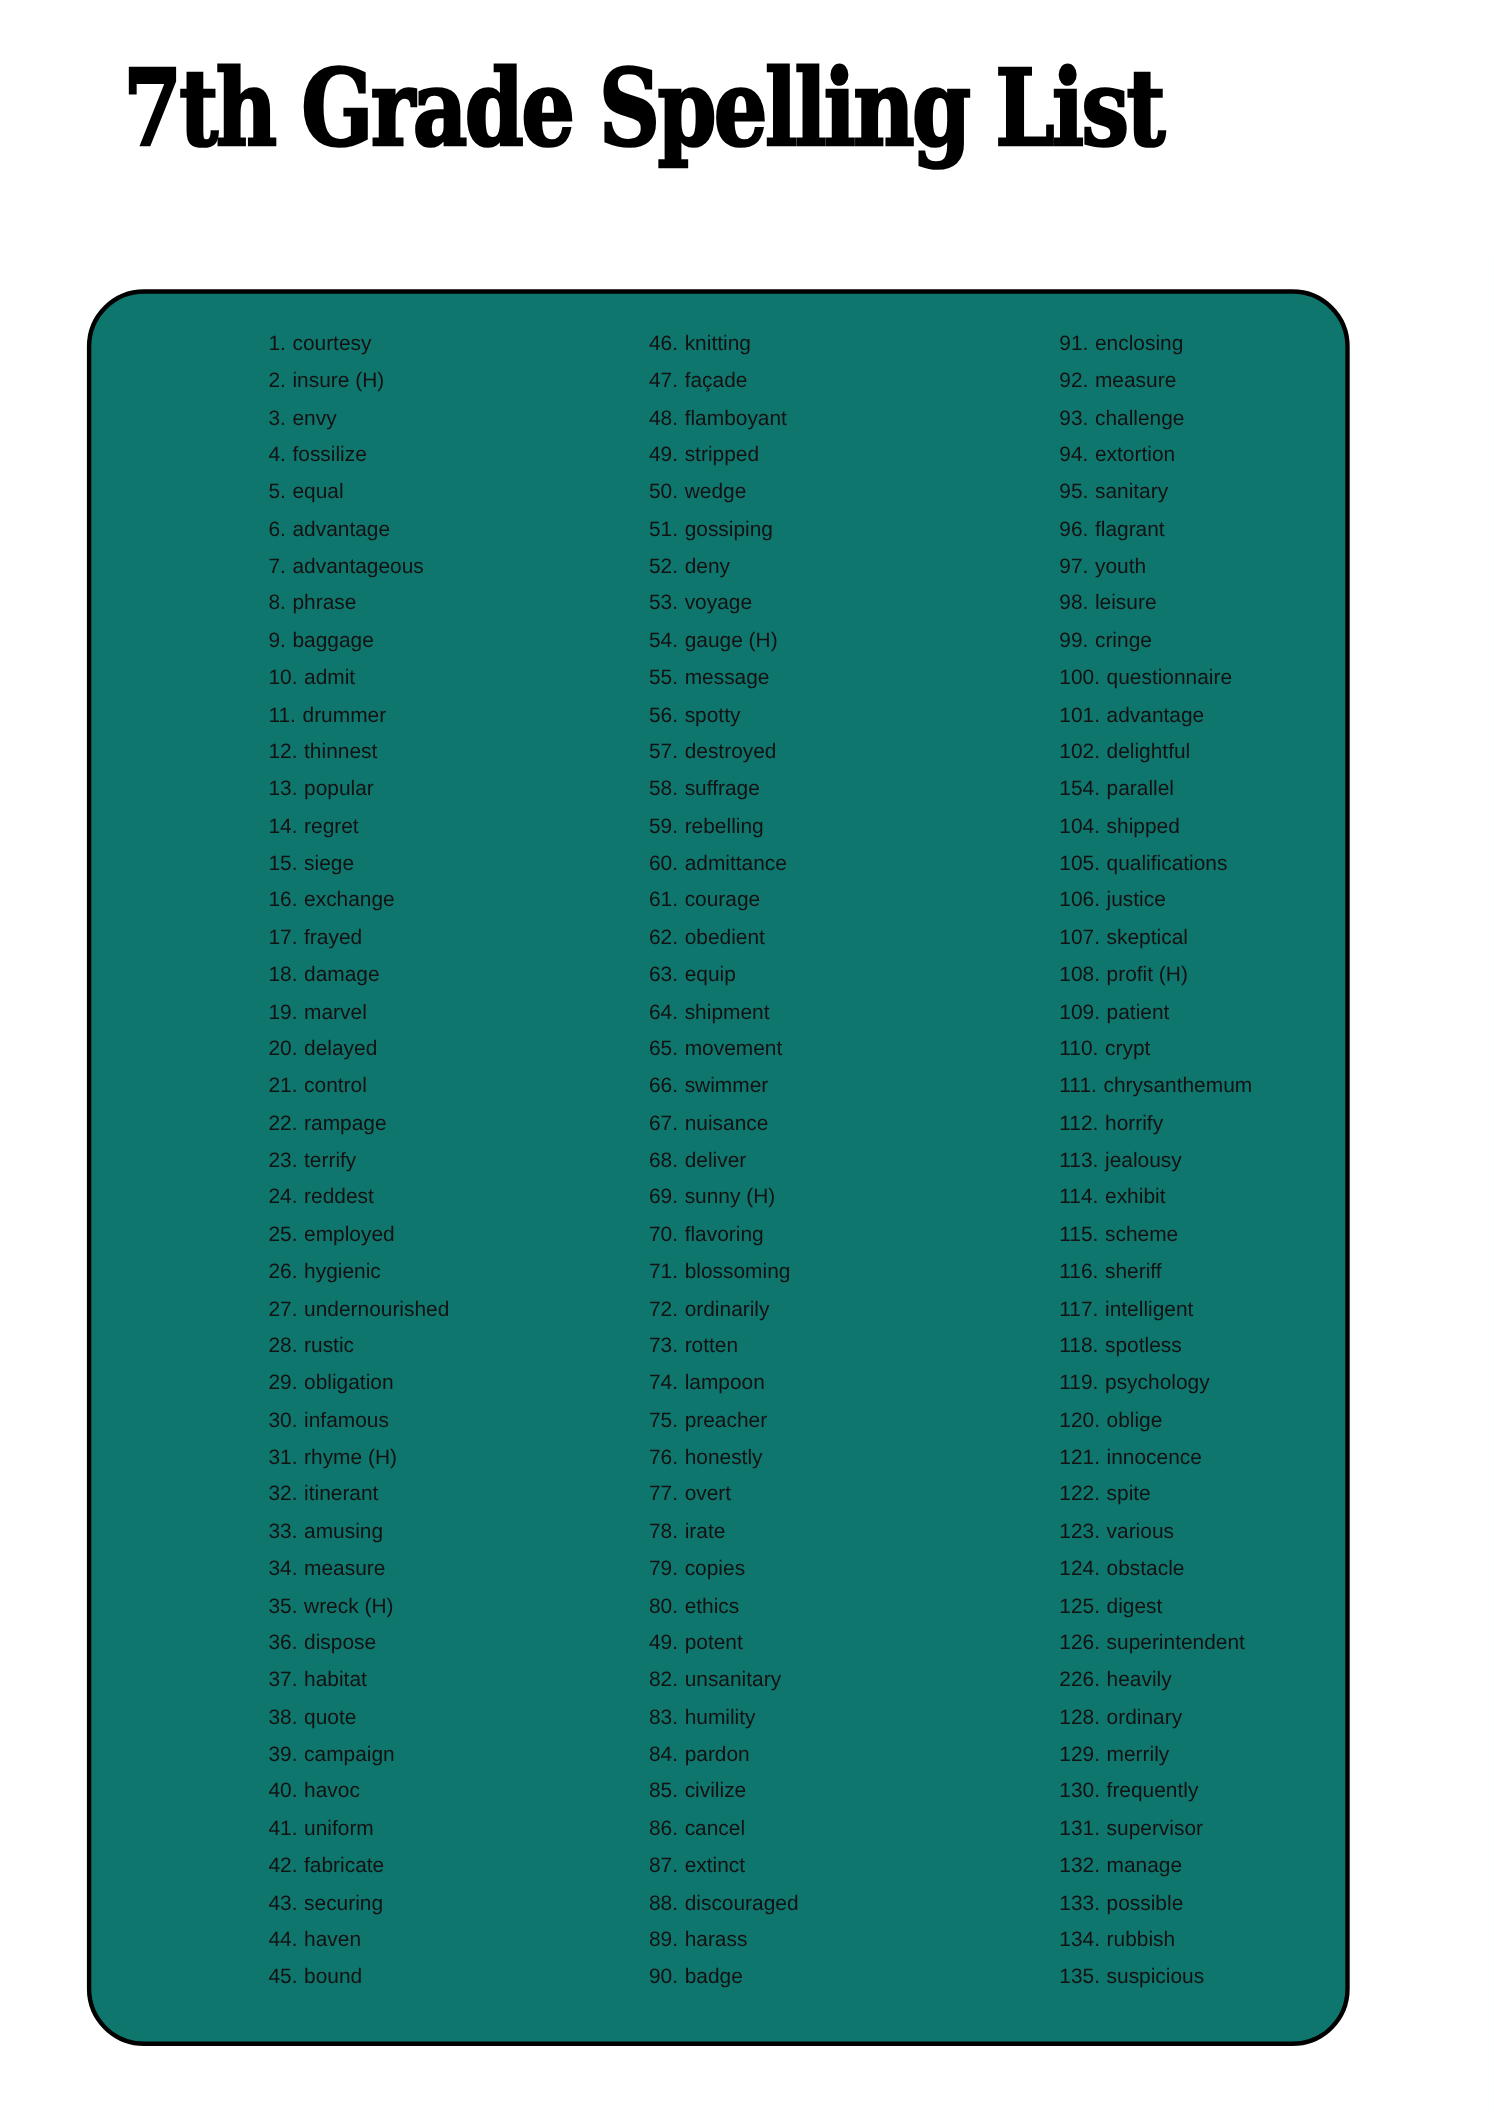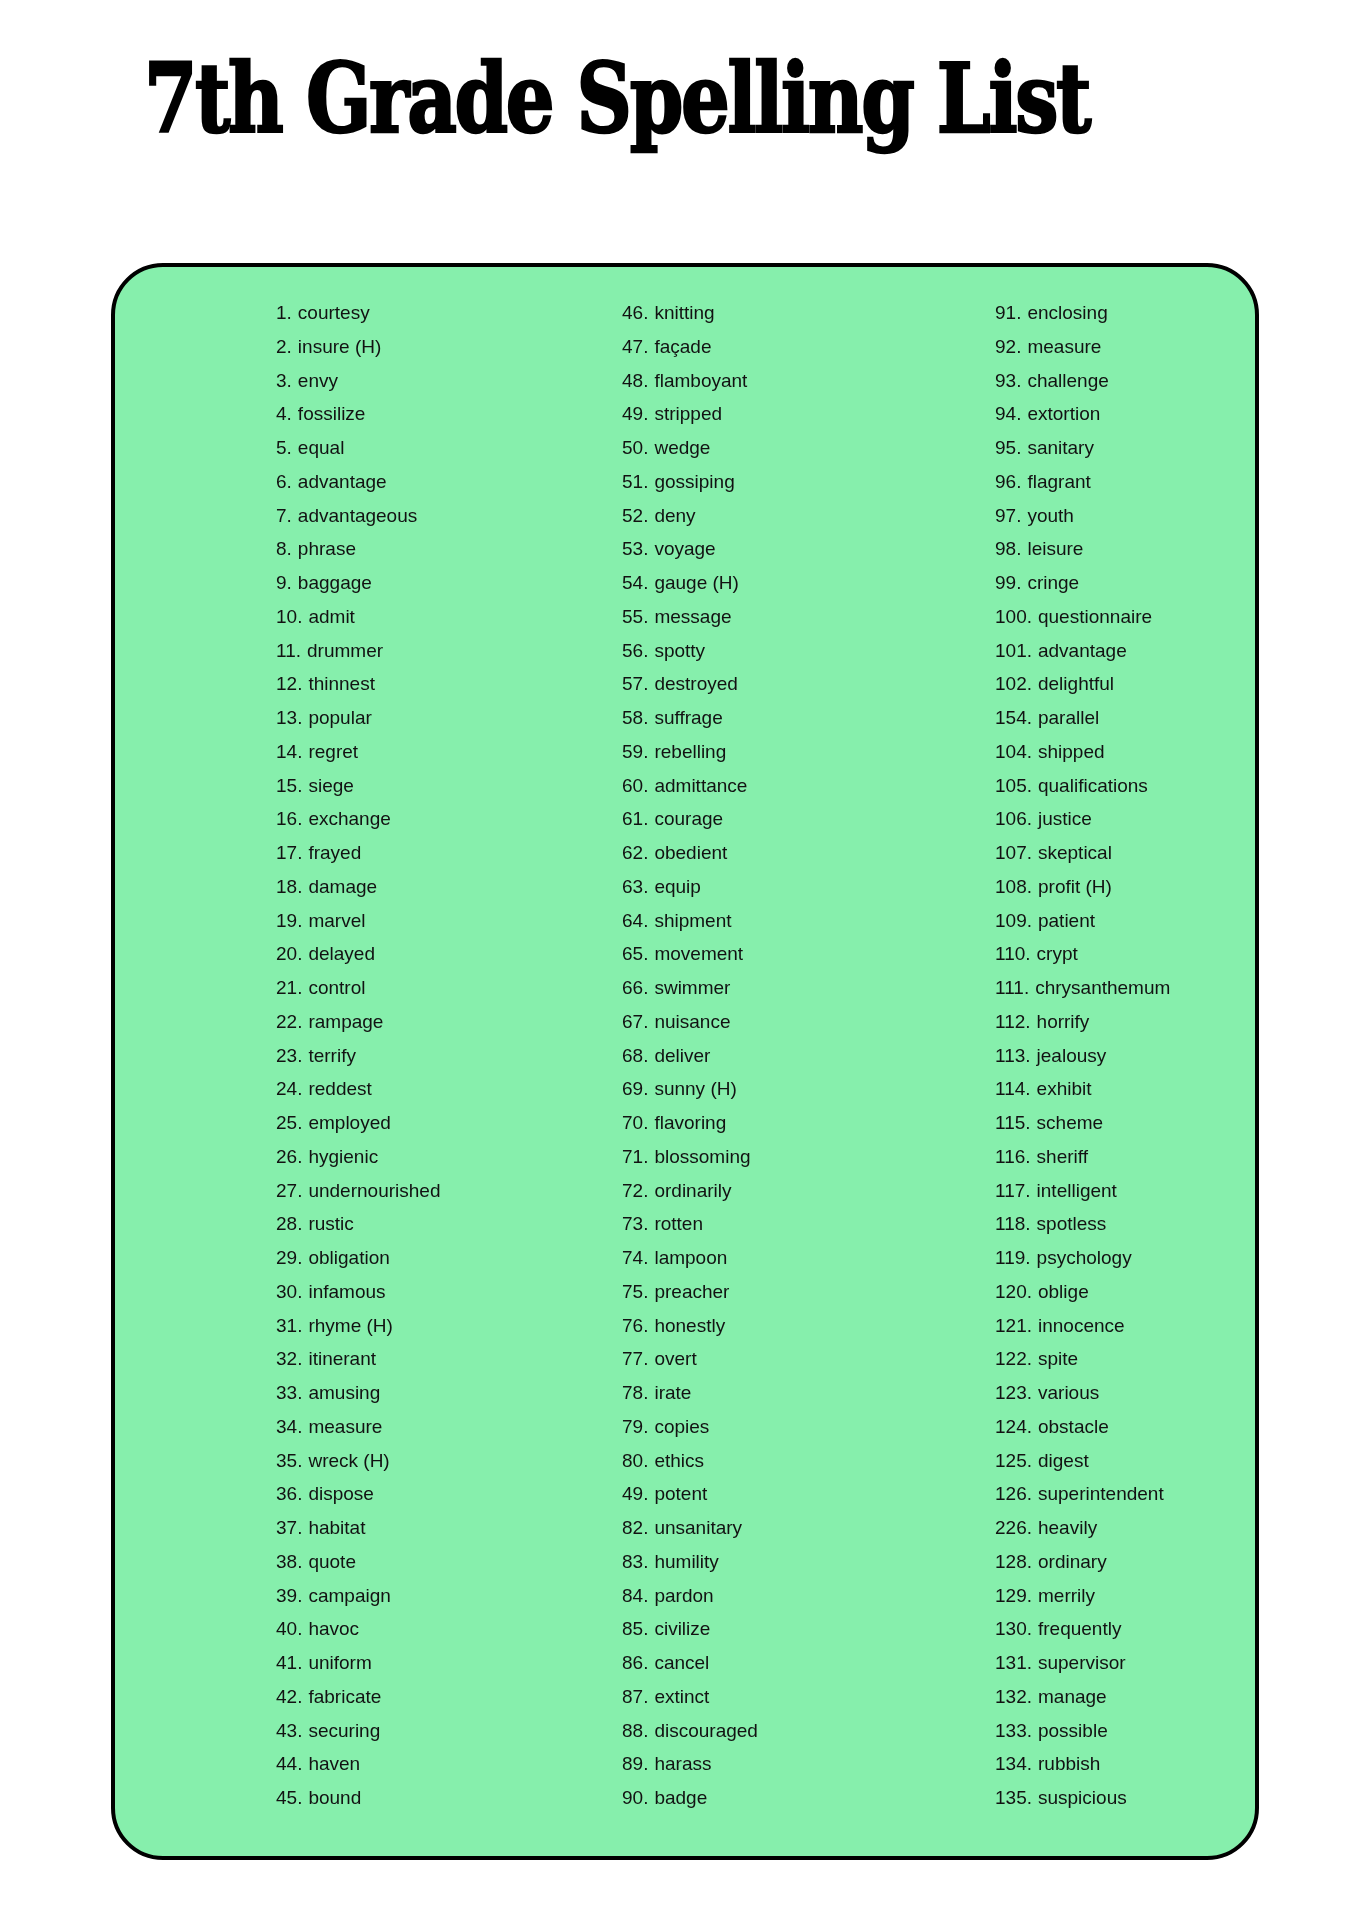--- a/index.html
+++ b/index.html
@@ -8,21 +8,20 @@
     height: 1920px;
     background: #ffffff;
     font-family: "Liberation Sans", sans-serif;
     position: relative;
     overflow: hidden;
   }
   .page {
     position: absolute;
     inset: 0;
     background: #ffffff;
-    margin-left: 32px;
   }
   .title {
     position: absolute;
     left: 112px;
     top: 42px;
     font-family: "DejaVu Serif", serif;
     font-weight: bold;
     font-size: 96px;
     color: #000000;
     letter-spacing: -3px;
@@ -32,21 +31,21 @@
     -webkit-text-stroke: 2.5px #000000;
   }
   .list-box {
     position: absolute;
     left: 79px;
     top: 263px;
     width: 1148px;
     height: 1597px;
     border: 4px solid #000000;
     border-radius: 52px;
-    background: #86efac;
+    background: #0f766e;
   }
   .col {
     position: absolute;
     top: 29px;
     color: #121212;
     font-size: 19px;
     line-height: 33.75px;
     white-space: nowrap;
   }
   .col-1 { left: 161px; }

